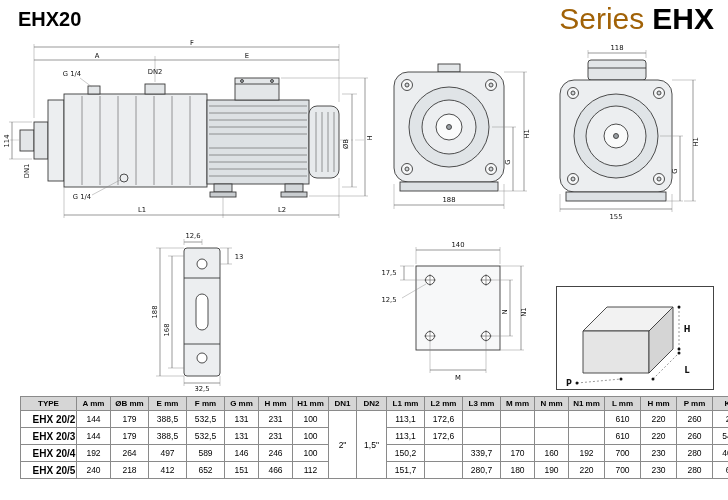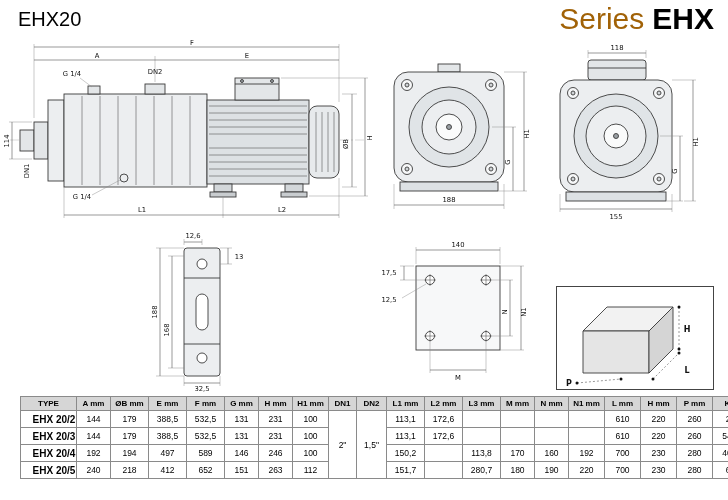--- a/index.html
+++ b/index.html
@@ -1,17 +1,17 @@
 <!DOCTYPE html>
 <html><head>
 <meta charset="utf-8">
 <style>
   html,body{margin:0;padding:0;background:#fff;}
   body{width:728px;height:500px;position:relative;font-family:"Liberation Sans",sans-serif;overflow:hidden;}
-  .model-title{position:absolute;left:18px;top:8px;font-size:20px;font-weight:normal;color:#000;}
+  .model-title{position:absolute;left:18px;top:8px;font-size:20px;font-weight:bold;color:#000;}
   .series-title{position:absolute;right:14px;top:2px;font-size:30px;color:#111;white-space:nowrap;}
   .series-light{font-weight:400;color:#a16207;}
   .series-bold{font-weight:800;margin-left:8px;color:#000;}
   svg{position:absolute;overflow:visible;}
   .part rect,.part circle,.part line,.part path,.part polygon{stroke:#3a3a3a;stroke-width:0.9;}
   .thin line{stroke:#4a4a4a;stroke-width:0.55;}
   .dim{stroke:#555;stroke-width:0.6;fill:none;}
   .ext{stroke:#888;stroke-width:0.45;fill:none;}
   .cline{stroke:#aaa;stroke-width:0.45;stroke-dasharray:9 2 2 2;}
   .dlbl{font:6.8px "DejaVu Sans",sans-serif;fill:#111;text-anchor:middle;}
@@ -376,45 +376,45 @@
         <td></td>
         <td></td>
         <td>610</td>
         <td>220</td>
         <td>260</td>
         <td>54,3</td>
       </tr>
       <tr>
         <td class="type-cell">EHX 20/4</td>
         <td>192</td>
-        <td>194</td>
+        <td>264</td>
         <td>497</td>
         <td>589</td>
         <td>146</td>
         <td>246</td>
         <td>100</td>
         <td>150,2</td>
         <td></td>
-        <td>113,8</td>
+        <td>339,7</td>
         <td>170</td>
         <td>160</td>
         <td>192</td>
         <td>700</td>
         <td>230</td>
         <td>280</td>
         <td>40,5</td>
       </tr>
       <tr>
         <td class="type-cell">EHX 20/5</td>
         <td>240</td>
         <td>218</td>
         <td>412</td>
         <td>652</td>
         <td>151</td>
-        <td>263</td>
+        <td>466</td>
         <td>112</td>
         <td>151,7</td>
         <td></td>
         <td>280,7</td>
         <td>180</td>
         <td>190</td>
         <td>220</td>
         <td>700</td>
         <td>230</td>
         <td>280</td>

